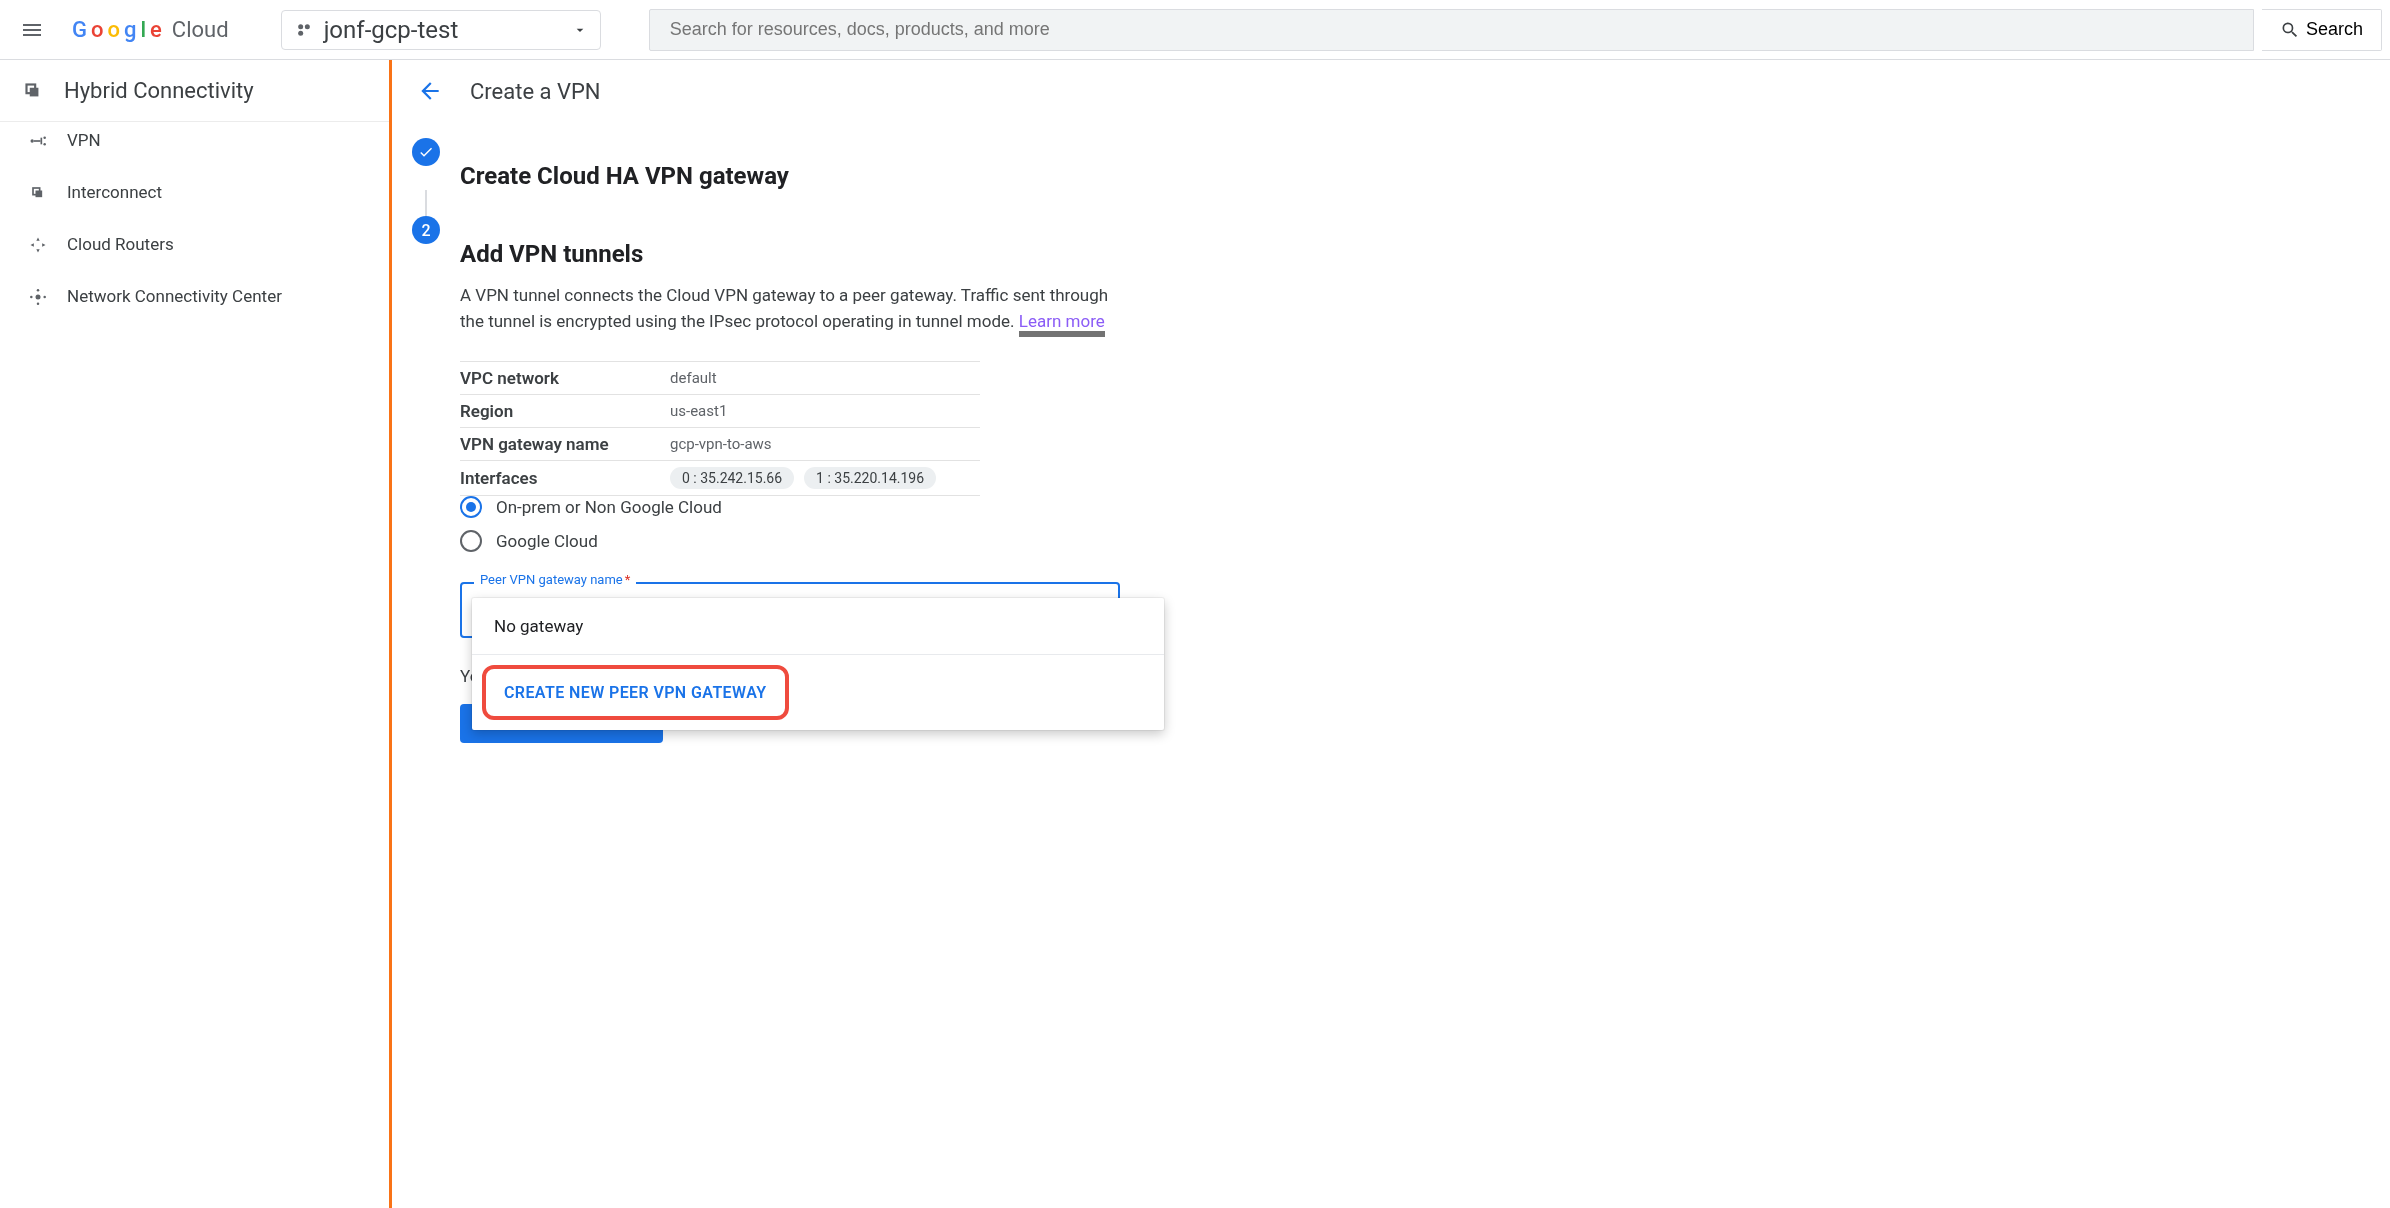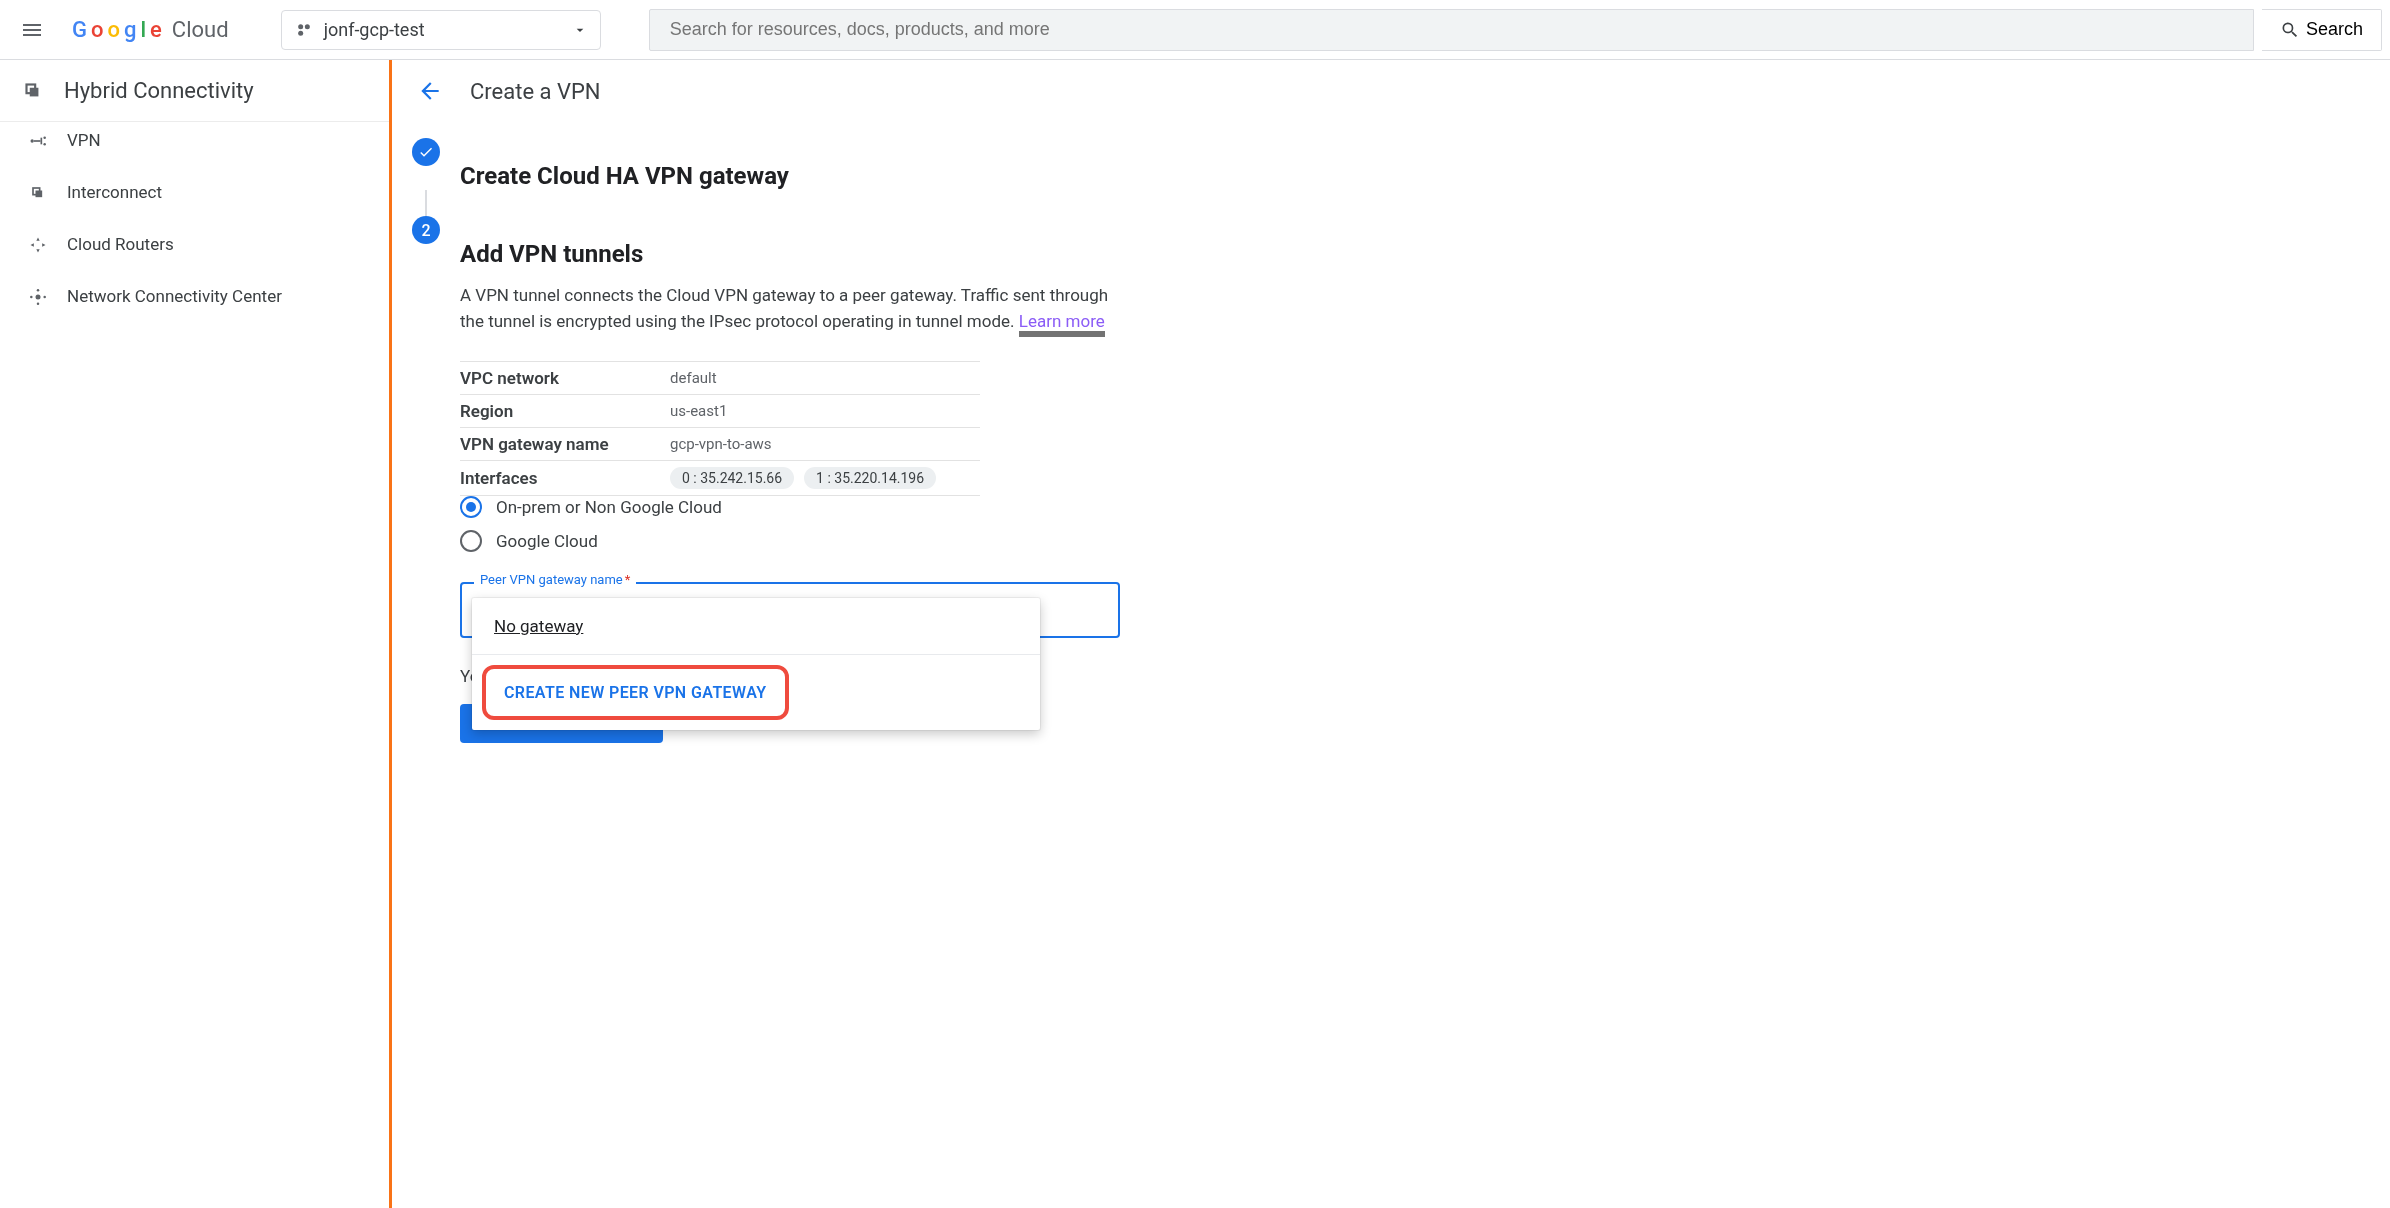--- a/index.html
+++ b/index.html
@@ -6,21 +6,21 @@
   html, body { width: 100%; height: 100%; font-family: "Google Sans", Roboto, Arial, sans-serif; color: #202124; font-size: 16px; background: #fff; }
   
   .topbar { display: flex; align-items: center; height: 60px; padding: 0 8px; border-bottom: 1px solid #dadce0; gap: 12px; }
   .hamburger { width: 48px; height: 48px; display: flex; align-items: center; justify-content: center; border-radius: 50%; cursor: pointer; }
   .logo { display: flex; align-items: center; gap: 4px; font-size: 22px; margin-left: 4px; }
   .logo .g { font-weight: 500; }
   .logo .g1 { color:#4285F4; } .logo .g2{color:#EA4335;} .logo .g3{color:#FBBC05;} .logo .g4{color:#4285F4;} .logo .g5{color:#34A853;} .logo .g6{color:#EA4335;}
   .logo .cloud { color:#5f6368; margin-left:6px; }
   .project-picker { display:flex; align-items:center; border:1px solid #dadce0; border-radius:4px; height:40px; padding:0 12px; min-width:320px; gap:10px; cursor:pointer; margin-left:40px; }
   .project-picker .dots { width:20px; height:20px; }
-  .project-picker .name { flex:1; font-size:18px; color:#3c4043; }
+  .project-picker .name { flex:1; font-size:24px; color:#3c4043; }
   .search-wrap { flex:1; display:flex; align-items:center; height:42px; margin-left:36px; }
   .search-input { flex:1; height:100%; border:1px solid #dadce0; background:#f1f3f4; border-radius:2px 0 0 2px; padding:0 20px; font-size:18px; color:#5f6368; }
   .search-btn { height:100%; border:1px solid #dadce0; border-left:none; background:#fff; padding:0 18px; font-size:18px; display:flex; align-items:center; gap:6px; border-radius:0 2px 2px 0; cursor:pointer;margin-left:8px; }
   
   .body { display:flex; height:calc(100% - 60px); }
   .leftcol { width:392px; border-right:3px solid #f97316; }
   .section-title-row { display:flex; align-items:center; height:62px; padding:0 20px; gap:18px; border-bottom:1px solid #ececec; }
   .section-title-row .title { font-size:22px; color:#3c4043; }
   .nav { padding-top:8px; }
   .nav-item { display:flex; align-items:flex-start; height:52px; padding:0 24px; gap:18px; font-size:17px; color:#3c4043; cursor:pointer; border-left:3px solid transparent; }
@@ -52,21 +52,21 @@
   .radio-row { display:flex; align-items:center; gap:14px; font-size:17px; color:#3c4043; cursor:pointer; margin-bottom:12px; }
   .radio { width:22px; height:22px; border:2px solid #5f6368; border-radius:50%; display:flex; align-items:center; justify-content:center; }
   .radio.selected { border-color:#1a73e8; }
   .radio.selected::after { content:""; width:10px; height:10px; border-radius:50%; background:#1a73e8; }
   
   .field-wrap { position:relative; margin-top:30px; width:660px; }
   .outlined-field { border:2px solid #1a73e8; border-radius:4px; height:56px; display:flex; align-items:center; padding:0 16px; }
   .floating-label { position:absolute; top:-10px; left:14px; background:#fff; padding:0 6px; font-size:13px; color:#1a73e8; }
   .floating-label .req { color:#d93025; margin-left:2px; }
   
-  .dropdown-panel { position:absolute; top:16px; left:12px; width:568px; background:#fff; border-radius:2px; box-shadow:0 4px 12px rgba(0,0,0,0.22), 0 0 0 1px rgba(0,0,0,0.05); z-index:10;text-decoration:underline; }
+  .dropdown-panel { position:absolute; top:16px; left:12px; width:692px; background:#fff; border-radius:2px; box-shadow:0 4px 12px rgba(0,0,0,0.22), 0 0 0 1px rgba(0,0,0,0.05); z-index:10; }
   .dropdown-option { padding:18px 22px; font-size:17px; color:#202124; cursor:pointer; }
   .dropdown-divider { height:1px; background:#e8eaed; }
   .dropdown-action { margin:10px; padding:14px 18px; font-size:16px; letter-spacing:0.4px; font-weight:600; color:#1a73e8; cursor:pointer; border:4px solid #EF4B3E; border-radius:12px; display:inline-block; }
   
   .behind-row { margin-top:28px; font-size:17px; color:#3c4043; }
   .primary-btn { display:inline-block; background:#1a73e8; color:#fff; font-weight:600; letter-spacing:0.5px; padding:10px 20px; border-radius:4px; margin-top:18px; }
   .ghost-btn { display:inline-block; color:#3c4043; font-weight:600; letter-spacing:0.5px; padding:10px 20px; margin-left:14px; }
   .partial-hide { position:relative; }
 </style>
 </head>

